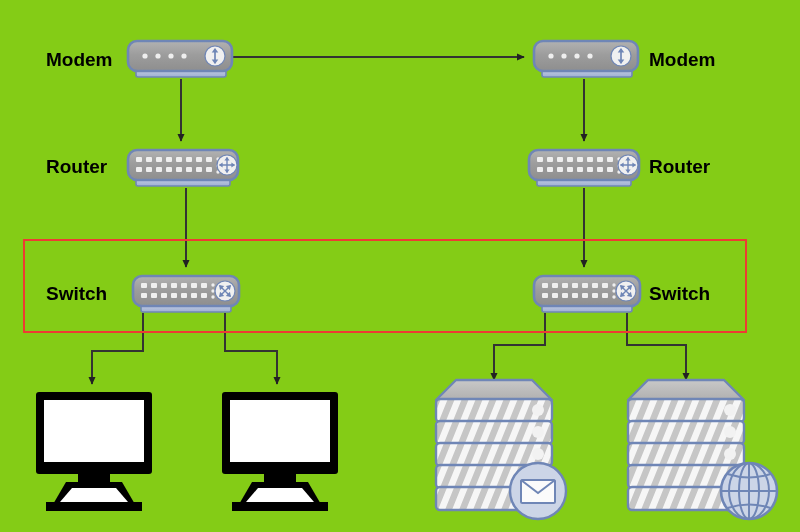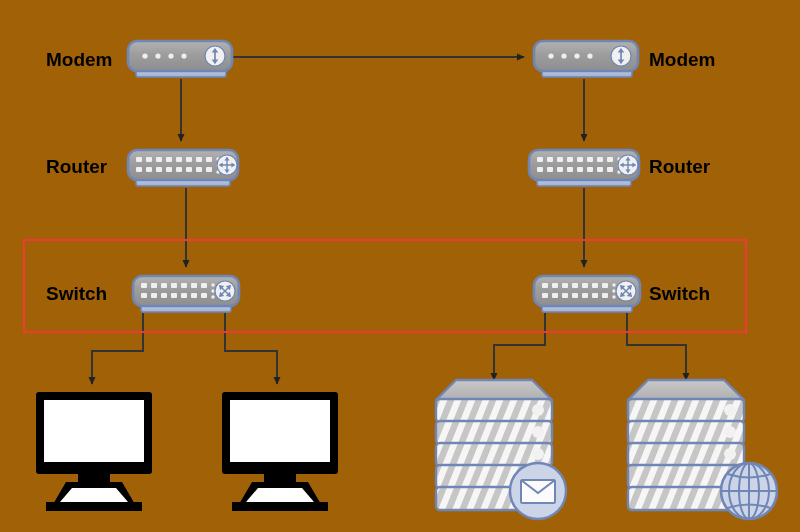--- a/index.html
+++ b/index.html
@@ -7,21 +7,21 @@
     padding: 0;
     background: #ffffff;
   }
   body {
     font-family: "Liberation Sans", sans-serif;
   }
   #diagram-root {
     position: relative;
     width: 800px;
     height: 532px;
-    background: #a16207;
+    background: #84cc16;
     overflow: hidden;
   }
   #diagram-svg {
     position: absolute;
     top: 0;
     left: 0;
     width: 800px;
     height: 532px;
   }
   .node-label {

